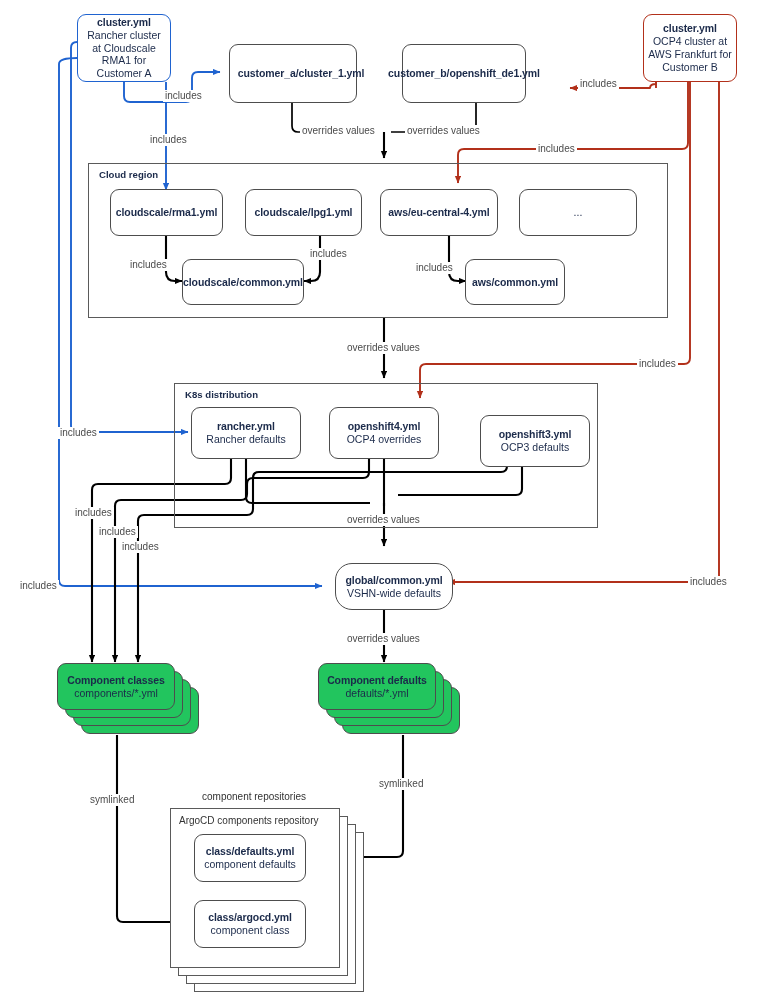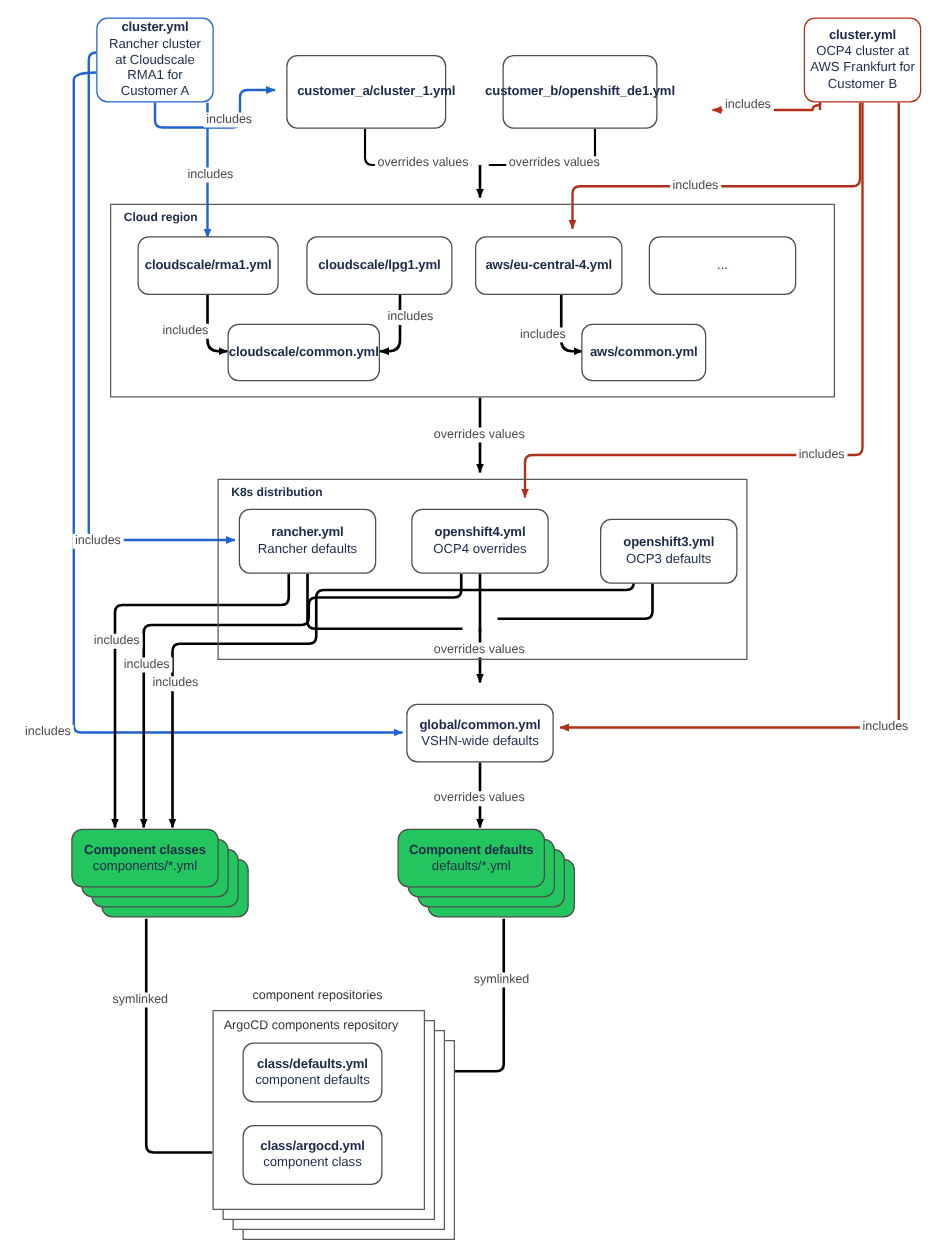--- a/index.html
+++ b/index.html
@@ -223,21 +223,21 @@
   <div class="node" style="left:329px; top:407px; width:110px; height:52px;">
     <span class="t1">openshift4.yml</span>
     <span class="t2">OCP4 overrides</span>
   </div>
 
   <div class="node" style="left:467px; top:415px; width:110px; height:52px;margin-left:13px;">
     <span class="t1">openshift3.yml</span>
     <span class="t2">OCP3 defaults</span>
   </div>
 
-  <div class="node" style="left:325px; top:563px; width:118px; height:47px;">
+  <div class="node" style="left:335px; top:563px; width:118px; height:47px;border-radius:17px;">
     <span class="t1">global/common.yml</span>
     <span class="t2">VSHN-wide defaults</span>
   </div>
 
   <div class="stack" style="left:57px; top:663px; width:180px; height:85px;">
     <div class="sheet" style="left:24px; top:24px; width:118px; height:47px;"></div>
     <div class="sheet" style="left:16px; top:16px; width:118px; height:47px;"></div>
     <div class="sheet" style="left:8px;  top:8px;  width:118px; height:47px;"></div>
     <div class="sheet node" style="left:0; top:0; width:118px; height:47px;">
       <span class="t1">Component classes</span>

